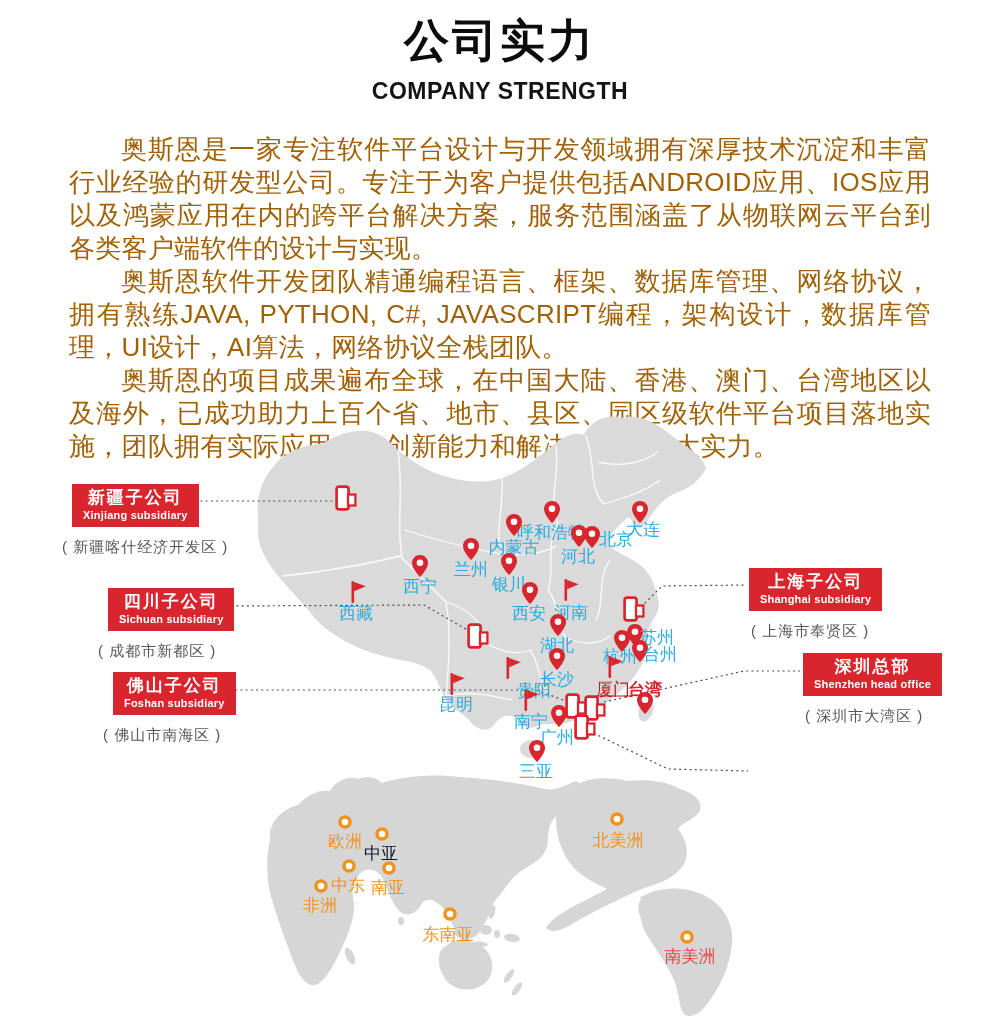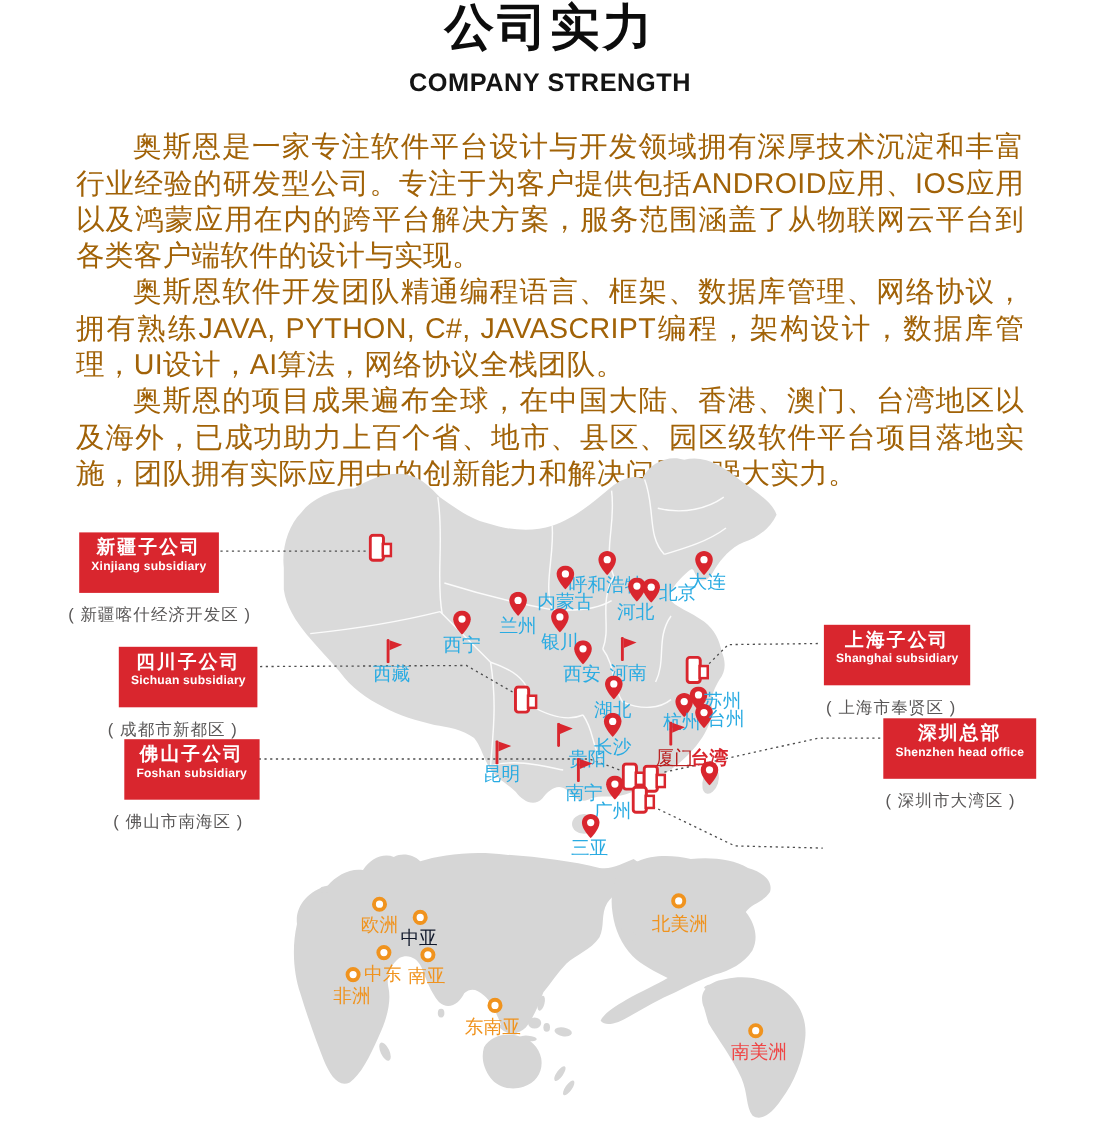--- a/index.html
+++ b/index.html
@@ -1,29 +1,29 @@
 <!DOCTYPE html>
 <html><head>
 <meta charset="utf-8">
 <style>
   html,body{margin:0;padding:0;background:#fff;}
   .page{position:relative;width:1000px;height:1023px;overflow:hidden;background:#fff;
         font-family:"Liberation Sans","DejaVu Sans",sans-serif;}
-  .hdr{text-align:center;}
+  .hdr{text-align:center;padding-top:16px;}
   .title{font-size:45px;font-weight:900;color:#0c0c0c;letter-spacing:3px;line-height:1.1;}
   .subtitle{font-size:23px;font-weight:700;color:#141414;margin-top:12px;letter-spacing:.5px;}
   .intro{margin:28px 69px 0 69px;}
   .intro p{margin:0;text-indent:2em;font-size:26px;line-height:33px;color:#a16207;
            text-align:justify;letter-spacing:.3px;}
   .map-svg{position:absolute;left:0;top:0;}
   .mk-icon{position:absolute;transform:translate(-50%,-50%);line-height:0;}
   .mk-label{position:absolute;transform:translate(-50%,-50%);font-size:17px;white-space:nowrap;}
   .office{position:absolute;}
   .office-box{display:inline-block;background:#d9262e;color:#fff;text-align:center;
-              padding:4px 11px 17px 11px;}
+              padding:4px 11px 5px 11px;}
   .office-cn{font-size:17px;font-weight:700;letter-spacing:2px;line-height:20px;}
   .office-en{font-size:11px;font-weight:700;line-height:13px;margin-top:1px;letter-spacing:.2px;}
   .office-note{font-size:15px;color:#595757;margin-top:11px;white-space:nowrap;letter-spacing:1px;}
   .note-l{margin-left:-10px;}
   .note-r{margin-left:2px;}
 </style>
 </head>
 <body>
 
 <div class="page">

